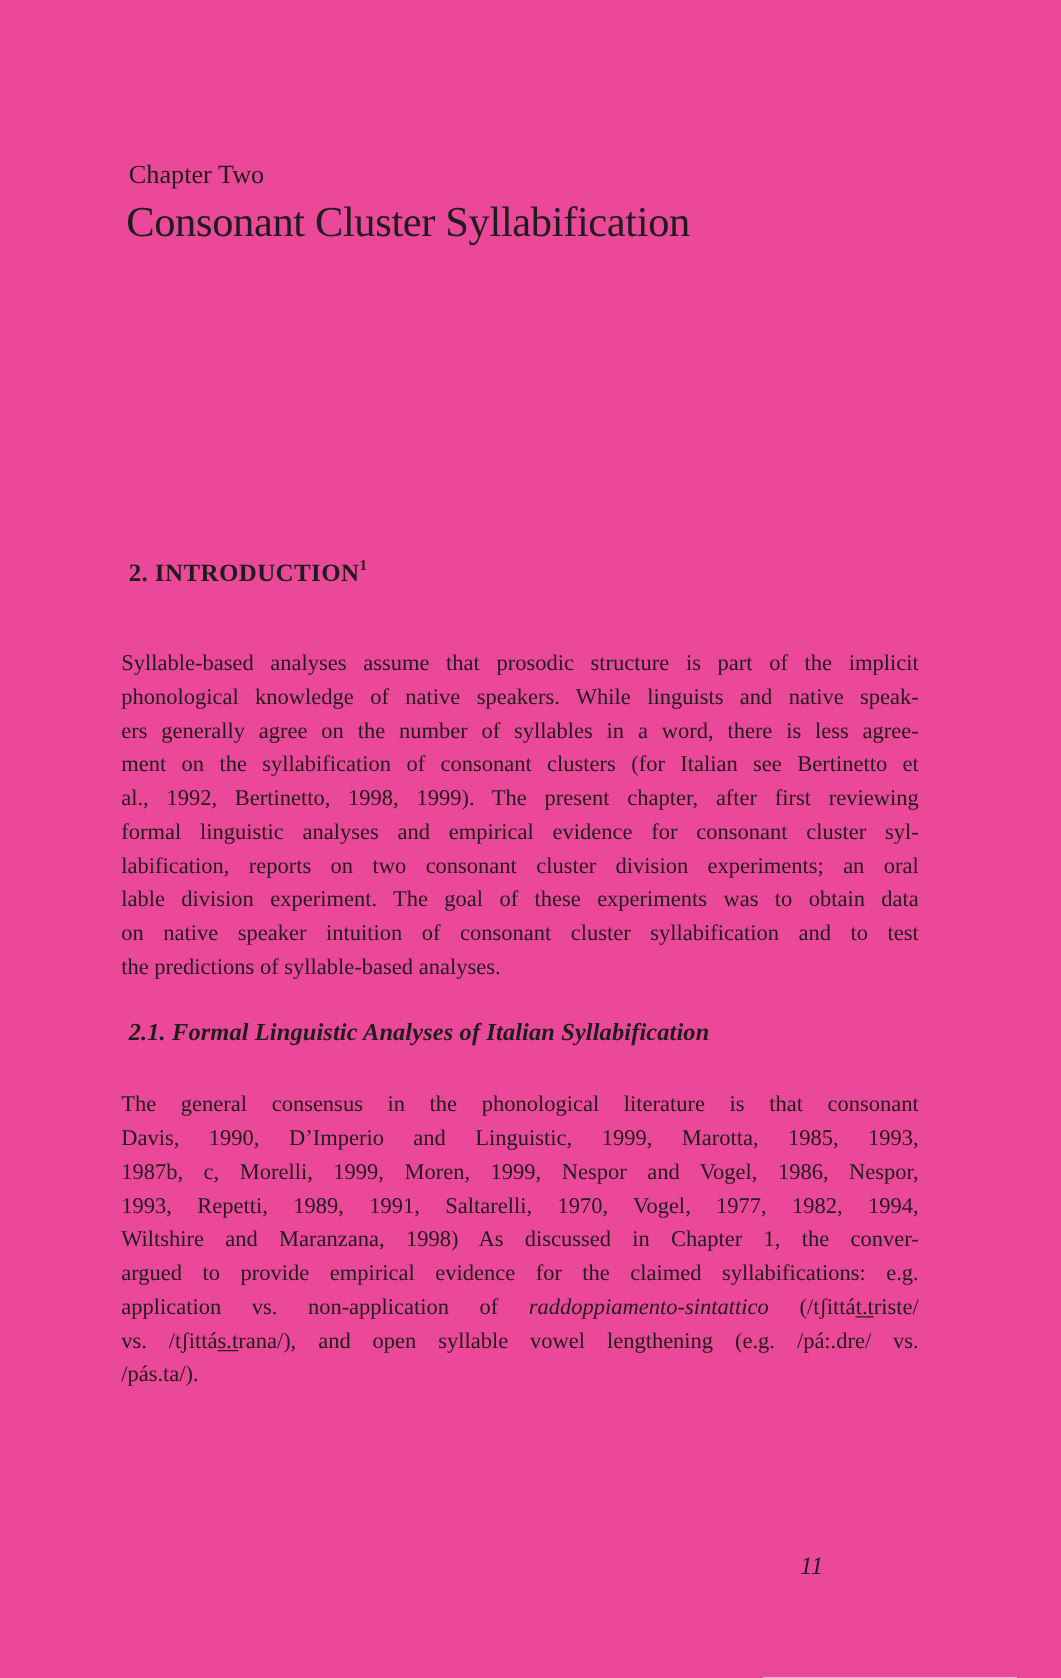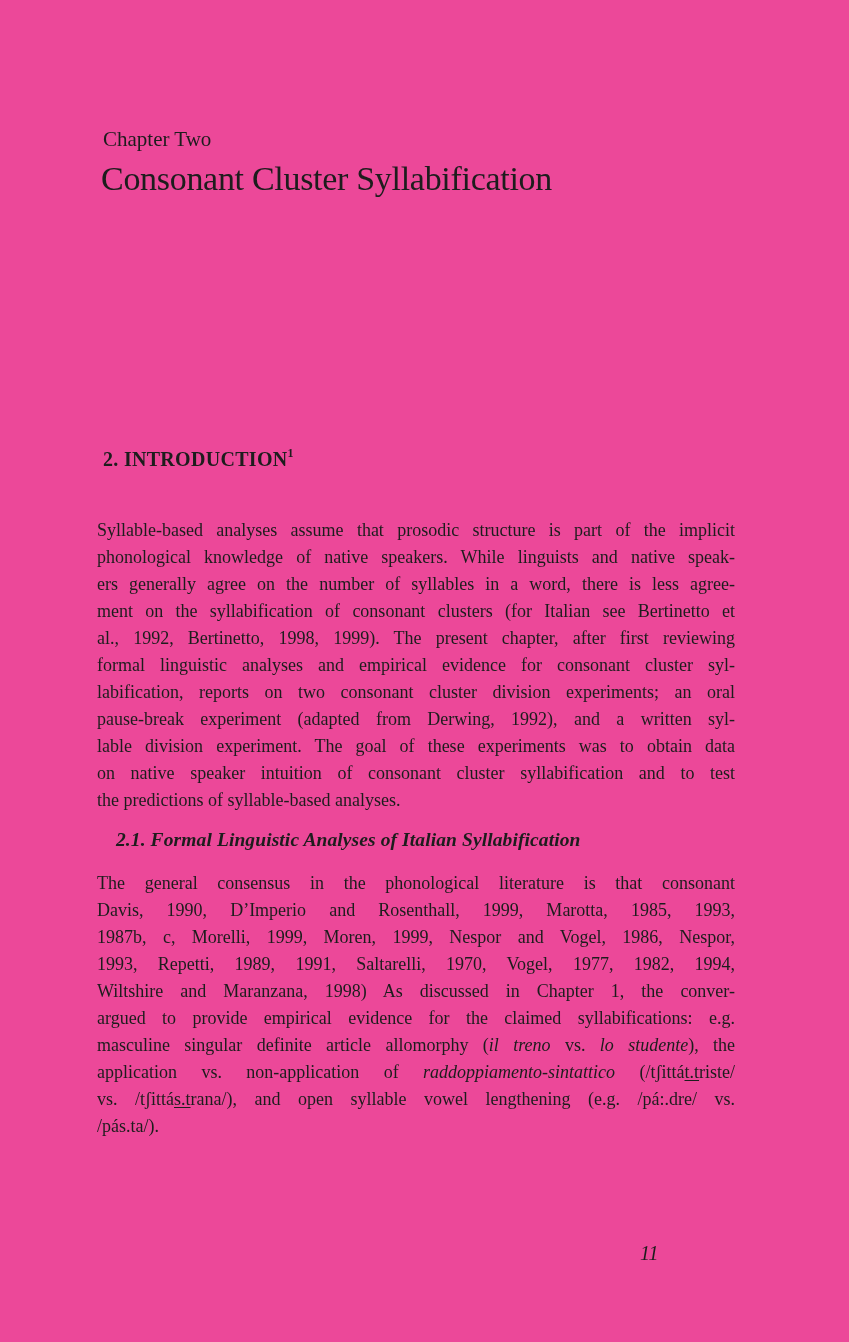--- a/index.html
+++ b/index.html
@@ -69,21 +69,21 @@
   }
   .line.last {
     text-align: justify;
     text-align-last: auto;
   }
   .subsection-heading {
     position: absolute;
     left: 103px;
     top: 814px;
     width: 640px;
-    margin: 13px;
+    margin: 0;
     font-size: 19.5px;
     line-height: 26px;
     font-weight: 700;
     font-style: italic;
     letter-spacing: 0.1px;
   }
   .page-number {
     position: absolute;
     left: 640px;
     top: 1242px;
@@ -106,36 +106,34 @@
   <h2 class="section-heading"><span>2. INTRODUCTION</span><sup>1</sup></h2>
 
   <div class="paragraph" id="para-intro">
       <div class="line"><span>Syllable-based analyses assume that prosodic structure is part of the implicit</span></div>
       <div class="line"><span>phonological knowledge of native speakers. While linguists and native speak-</span></div>
       <div class="line"><span>ers generally agree on the number of syllables in a word, there is less agree-</span></div>
       <div class="line"><span>ment on the syllabification of consonant clusters (for Italian see Bertinetto et</span></div>
       <div class="line"><span>al., 1992, Bertinetto, 1998, 1999). The present chapter, after first reviewing</span></div>
       <div class="line"><span>formal linguistic analyses and empirical evidence for consonant cluster syl-</span></div>
       <div class="line"><span>labification, reports on two consonant cluster division experiments; an oral</span></div>
-      <div class="line"><span>pause-break experiment (adapted from Derwing, 1992), and a written syl-</span></div>
       <div class="line"><span>lable division experiment. The goal of these experiments was to obtain data</span></div>
       <div class="line"><span>on native speaker intuition of consonant cluster syllabification and to test</span></div>
       <div class="line last"><span>the predictions of syllable-based analyses.</span></div>
     </div>
 
   <h3 class="subsection-heading">2.1. Formal Linguistic Analyses of Italian Syllabification</h3>
 
   <div class="paragraph" id="para-formal">
       <div class="line"><span>The general consensus in the phonological literature is that consonant</span></div>
-      <div class="line"><span>Davis, 1990, D’Imperio and Rosenthall, 1999, Marotta, 1985, 1993,</span></div>
+      <div class="line"><span>Davis, 1990, D’Imperio and Linguistic, 1999, Marotta, 1985, 1993,</span></div>
       <div class="line"><span>1987b, c, Morelli, 1999, Moren, 1999, Nespor and Vogel, 1986, Nespor,</span></div>
       <div class="line"><span>1993, Repetti, 1989, 1991, Saltarelli, 1970, Vogel, 1977, 1982, 1994,</span></div>
       <div class="line"><span>Wiltshire and Maranzana, 1998) As discussed in Chapter 1, the conver-</span></div>
       <div class="line"><span>argued to provide empirical evidence for the claimed syllabifications: e.g.</span></div>
-      <div class="line"><span>masculine singular definite article allomorphy (</span><span class="it">il treno</span><span> vs. </span><span class="it">lo studente</span><span>), the</span></div>
       <div class="line"><span>application vs. non-application of </span><span class="it">raddoppiamento-sintattico</span><span> (/tʃittá</span><span class="un">t.t</span><span>riste/</span></div>
       <div class="line"><span>vs. /tʃittá</span><span class="un">s.t</span><span>rana/), and open syllable vowel lengthening (e.g. /pá:.dre/ vs.</span></div>
       <div class="line last"><span>/pás.ta/).</span></div>
     </div>
 
   <div class="page-number">11</div>
 
 </div>
 
 </body></html>

